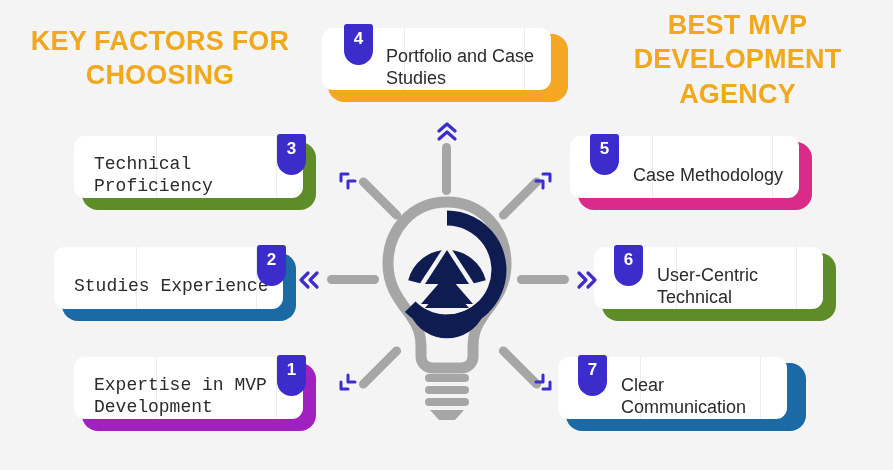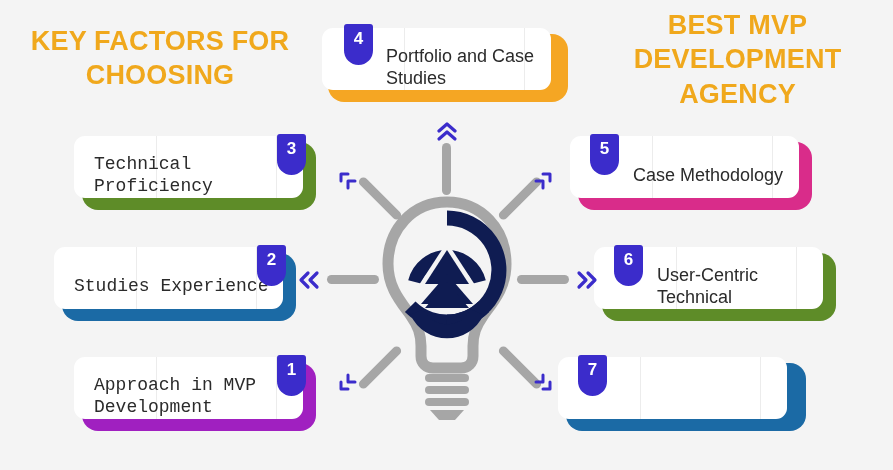--- a/index.html
+++ b/index.html
@@ -157,21 +157,21 @@
     <div class="backing" style="background: rgb(27, 106, 165);"></div>
     <div class="panel" style="background: rgb(255, 255, 255);"></div>
     <div class="badge" style="background: rgb(59, 44, 203);">2</div>
     <div class="label">Studies Experience</div>
   </div>
 
   <div class="card left" id="card-1">
     <div class="backing" style="background: rgb(160, 32, 192);"></div>
     <div class="panel" style="background: rgb(255, 255, 255);"></div>
     <div class="badge" style="background: rgb(59, 44, 203);">1</div>
-    <div class="label">Approach in MVP
+    <div class="label">Expertise in MVP
 Development</div>
   </div>
 
   <div class="card right" id="card-5">
     <div class="backing" style="background: rgb(217, 44, 138);"></div>
     <div class="panel" style="background: rgb(255, 255, 255);"></div>
     <div class="badge" style="background: rgb(59, 44, 203);">5</div>
     <div class="label">Case Methodology</div>
   </div>
 
@@ -180,20 +180,22 @@
     <div class="panel" style="background: rgb(255, 255, 255);"></div>
     <div class="badge" style="background: rgb(59, 44, 203);">6</div>
     <div class="label">User-Centric
 Technical</div>
   </div>
 
   <div class="card right" id="card-7">
     <div class="backing" style="background: rgb(27, 106, 165);"></div>
     <div class="panel" style="background: rgb(255, 255, 255);"></div>
     <div class="badge" style="background: rgb(59, 44, 203);">7</div>
+    <div class="label">Clear
+Communication</div>
   </div>
 
   <div class="conn" id="conn-top">
     <div class="bar"></div>
     <div class="chev">
       <svg width="22" height="20" viewBox="0 0 22 20">
         <path d="M3 9 L11 2 L19 9" fill="none" stroke="#3B2CCB" stroke-width="3.2" stroke-linecap="round" stroke-linejoin="round"></path>
         <path d="M3 17 L11 10 L19 17" fill="none" stroke="#3B2CCB" stroke-width="3.2" stroke-linecap="round" stroke-linejoin="round"></path>
       </svg>
     </div>

